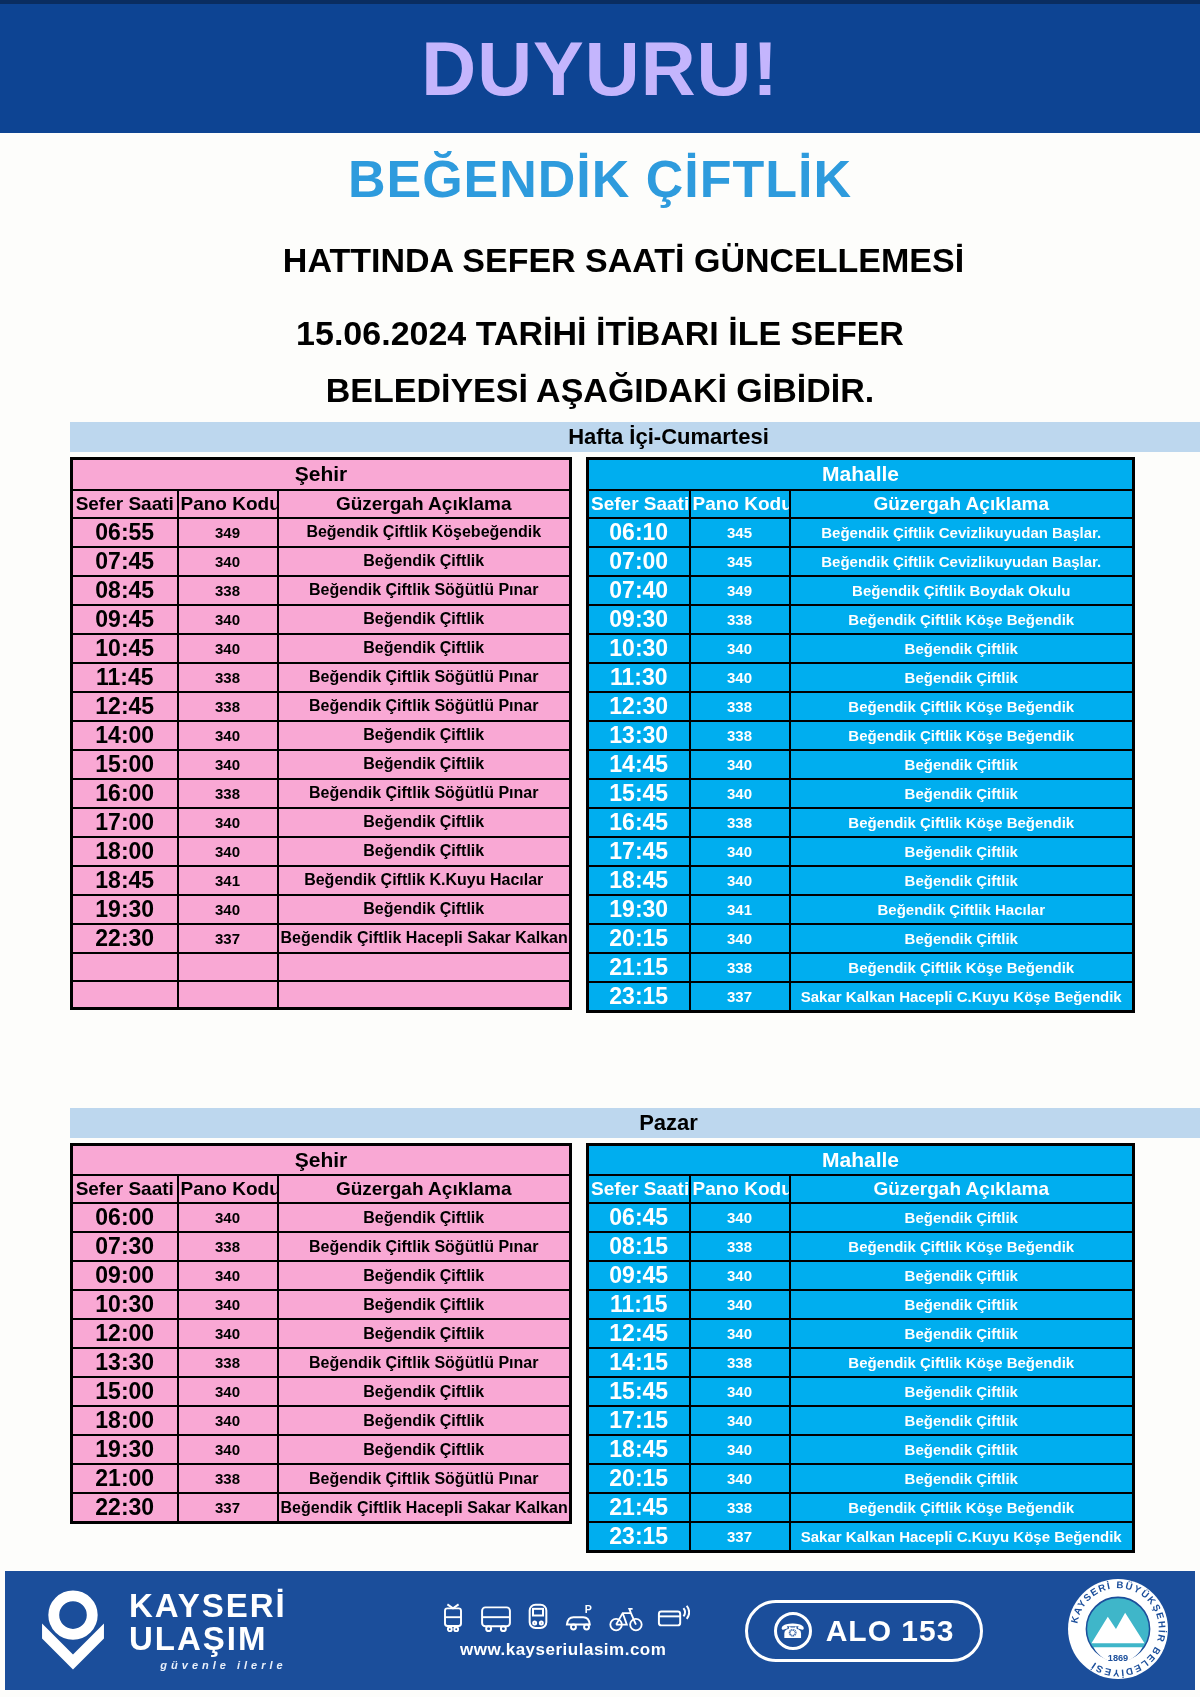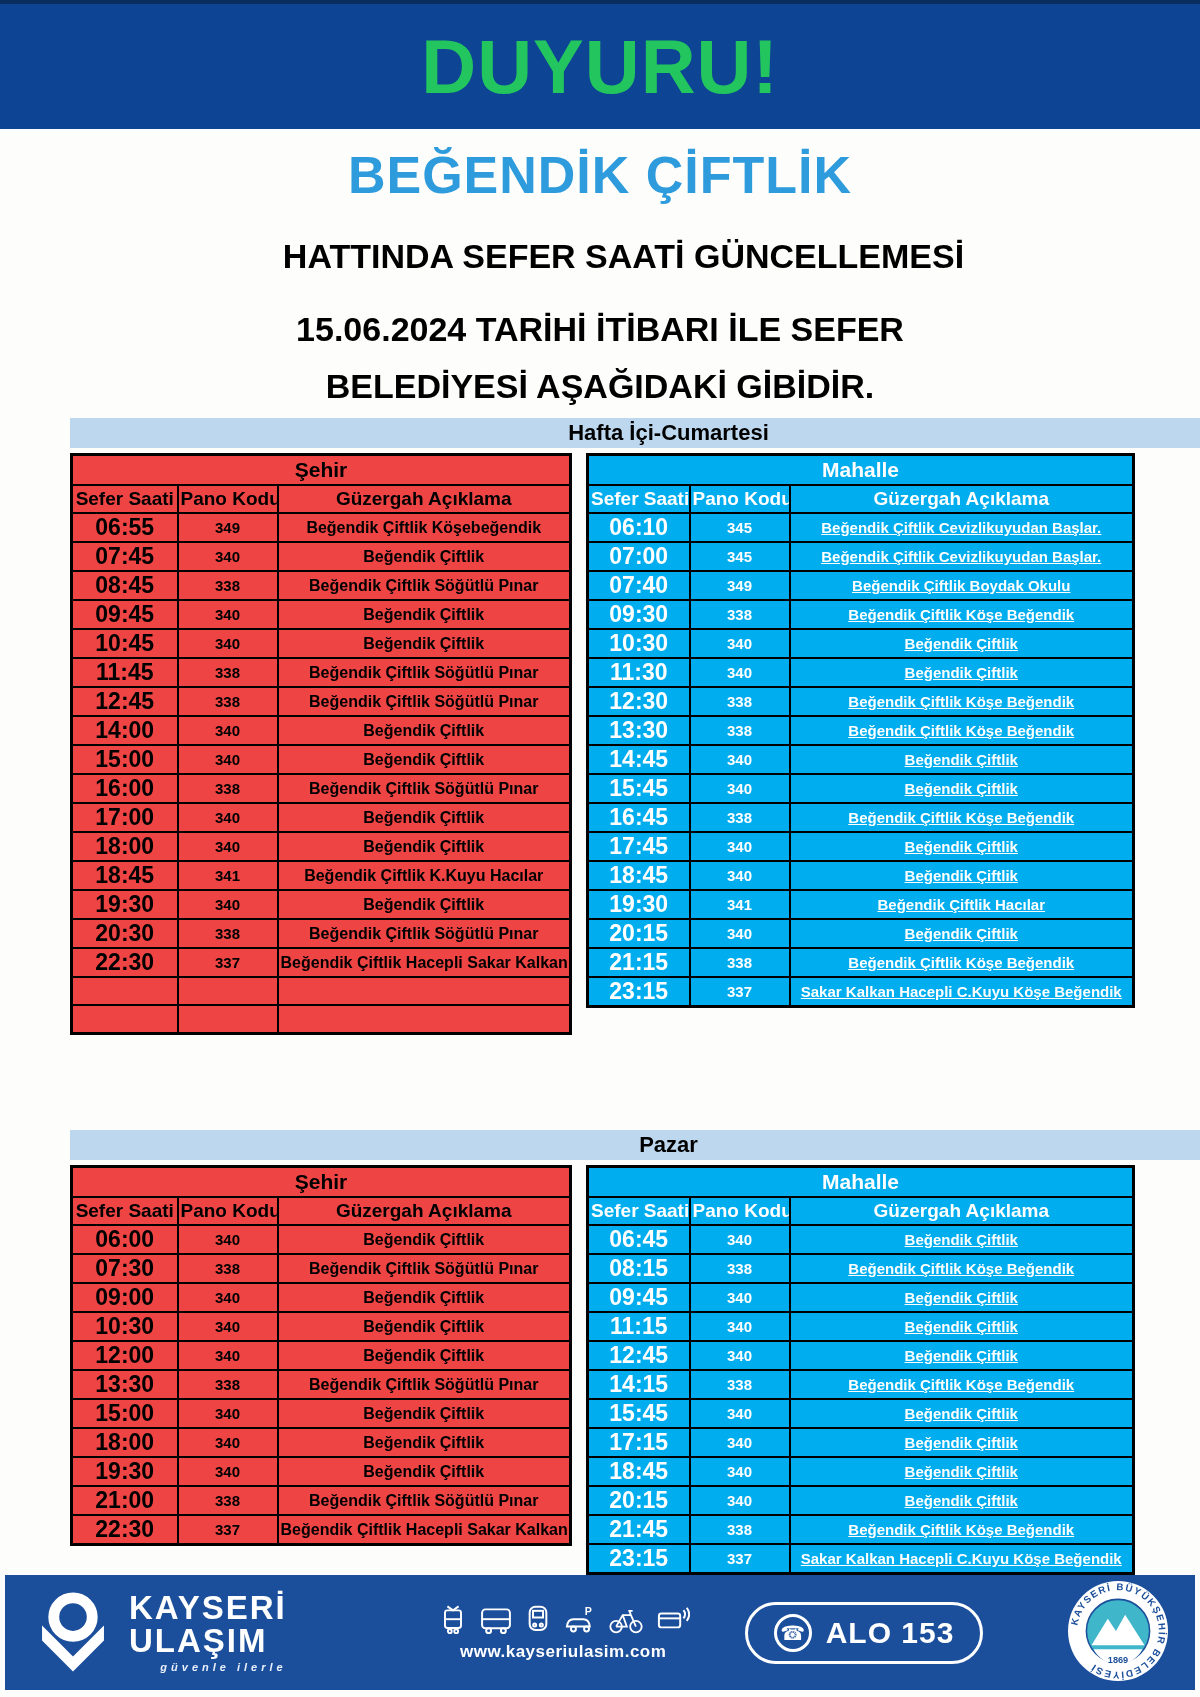--- a/index.html
+++ b/index.html
@@ -13,21 +13,21 @@
   }
 
   
   .banner {
     height:133px; width:100%;
     background:#0d4493;
     border-top:4px solid #0a2d60;
     display:flex; align-items:center; justify-content:center;
   }
   .banner-title {
-    color:#22c55e; font-size:76px; font-weight:800;
+    color:#c4b5fd; font-size:76px; font-weight:800;
     letter-spacing:1px; margin:0;
   }
   .line-name {
     text-align:center; color:#2e9bdd;
     font-size:52px; font-weight:800; letter-spacing:1px;
     margin:16px 0 0 0;
   }
   .subtitle {
     text-align:center; color:#000;
     font-size:34px; font-weight:800; margin:0;
@@ -40,37 +40,37 @@
   .schedule { width:1197px; margin-left:70px; }
   .schedule.first { margin-top:12px; }
   .schedule.second { margin-top:95px; }
   .band {
     background:#bdd7ee; height:30px; line-height:30px;
     text-align:center; font-size:22px; font-weight:800; color:#000;
     margin-bottom:5px;
   }
   .pair { display:flex; gap:14px; align-items:flex-start; }
   table { border-collapse:collapse; border:3px solid #000; table-layout:fixed; }
-  table.sehir   { width:502px; background:#ef4444;padding-left:28px; }
+  table.sehir   { width:502px; background:#f9a8d4;padding-left:28px; }
   table.mahalle { width:549px; background:#00aeef; }
   th, td {
     border:2px solid #000; text-align:center; vertical-align:middle;
     font-weight:800; padding:0 2px; overflow:hidden; white-space:nowrap;
   }
   .sehir th, .sehir td { color:#000; }
   .mahalle th, .mahalle td { color:#fff; }
   .group-head th { font-size:21px; height:31px; }
   .col-head th { font-size:19px; height:28px; }
   tbody td { height:28px; }
   col.c1 { width:106px; } col.c2 { width:100px; }
   .mahalle col.c1 { width:102px; } .mahalle col.c2 { width:100px; }
   td.c-time { font-size:23px; }
   td.c-pano { font-size:15px; }
   td.c-desc { font-size:16px;margin-top:36px; }
-  .mahalle td.c-desc { font-size:15px;text-decoration:underline; }
+  .mahalle td.c-desc { font-size:15px; }
 
   
   .footer {
     margin:auto 5px 7px 5px; height:119px;
     background:#1b4e9b;
     display:flex; align-items:center; padding:0 26px;
   }
   .logo-group { display:flex; align-items:center; gap:14px; }
   .brand { color:#fff; }
   .brand-line { font-size:33px; font-weight:800; letter-spacing:2px; line-height:0.98; }
@@ -189,25 +189,20 @@
           </tr>
           <tr>
             <td class="c-time">18:45</td>
             <td class="c-pano">341</td>
             <td class="c-desc">Beğendik Çiftlik K.Kuyu Hacılar</td>
           </tr>
           <tr>
             <td class="c-time">19:30</td>
             <td class="c-pano">340</td>
             <td class="c-desc">Beğendik Çiftlik</td>
-          </tr>
-          <tr>
-            <td class="c-time">20:30</td>
-            <td class="c-pano">338</td>
-            <td class="c-desc">Beğendik Çiftlik Söğütlü Pınar</td>
           </tr>
           <tr>
             <td class="c-time">22:30</td>
             <td class="c-pano">337</td>
             <td class="c-desc">Beğendik Çiftlik Hacepli Sakar Kalkan</td>
           </tr>
           <tr>
             <td class="c-time"></td>
             <td class="c-pano"></td>
             <td class="c-desc"></td>

